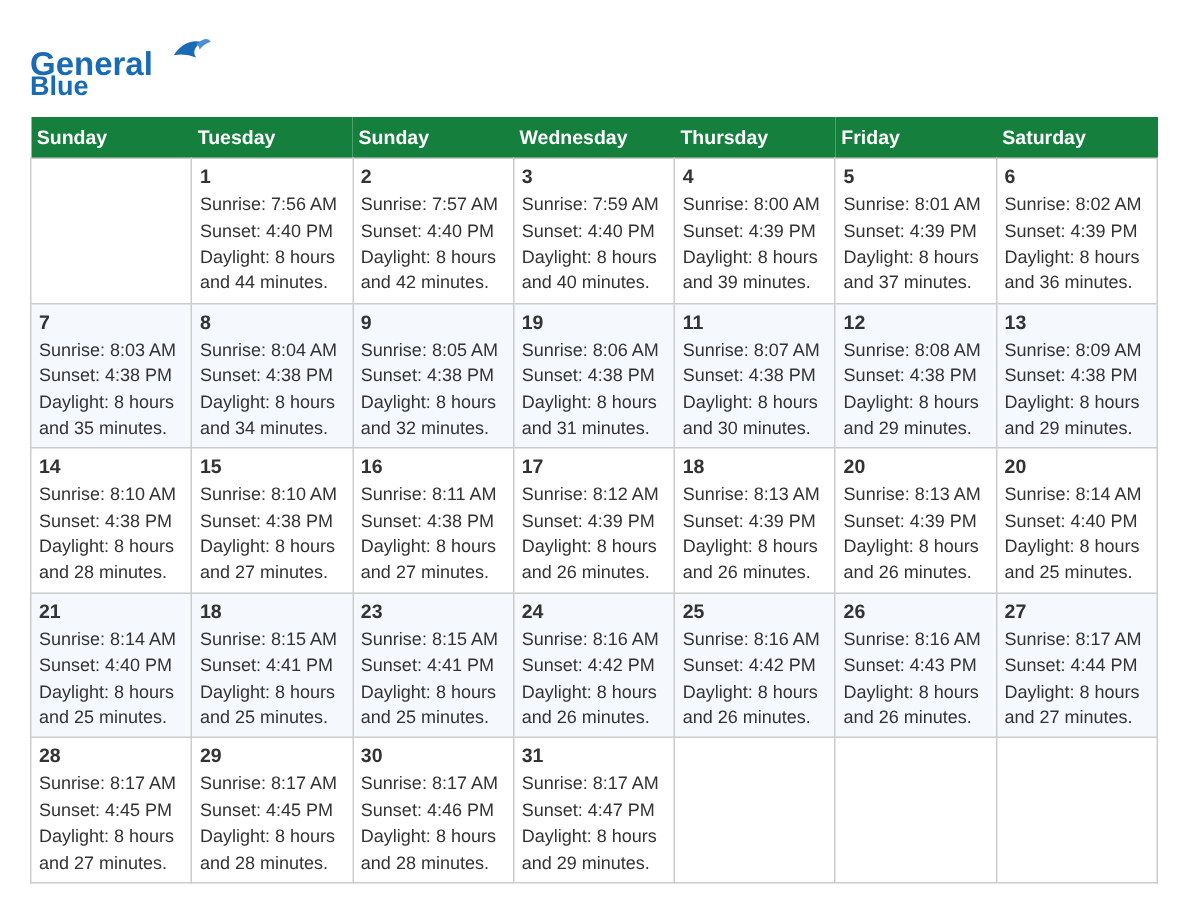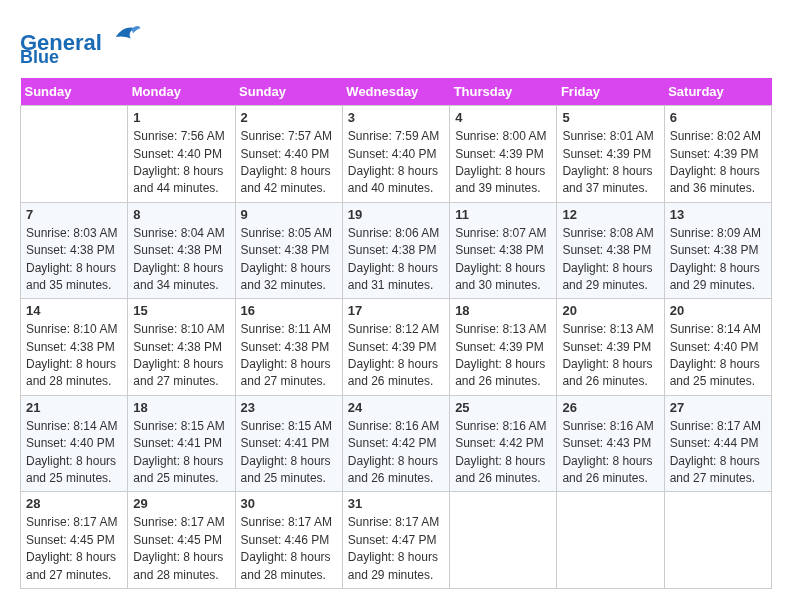--- a/index.html
+++ b/index.html
@@ -45,21 +45,21 @@
     .location {
       font-size: 16px;
       color: #555;
     }
     table {
       width: 100%;
       border-collapse: collapse;
       font-size: 11px;
     }
     thead tr th {
-      background-color: #d946ef;
+      background-color: #15803d;
       color: #fff;
       padding: 6px 4px;
       text-align: left;
       font-size: 13px;
       font-weight: bold;
     }
     tbody tr td {
       border: 1px solid #ccc;
       vertical-align: top;
       padding: 4px 5px;
@@ -109,21 +109,21 @@
   <div class="title-section">
     <div class="month-title"></div>
     <div class="location"></div>
   </div>
 </div>
 
 <table>
   <thead>
     <tr>
     <th>Sunday</th>
-        <th>Monday</th>
+        <th>Tuesday</th>
         <th>Sunday</th>
         <th>Wednesday</th>
         <th>Thursday</th>
         <th>Friday</th>
         <th>Saturday</th>
       </tr>
   </thead>
   <tbody id="calendar-body">
   <tr>
         <td class="empty"></td>

